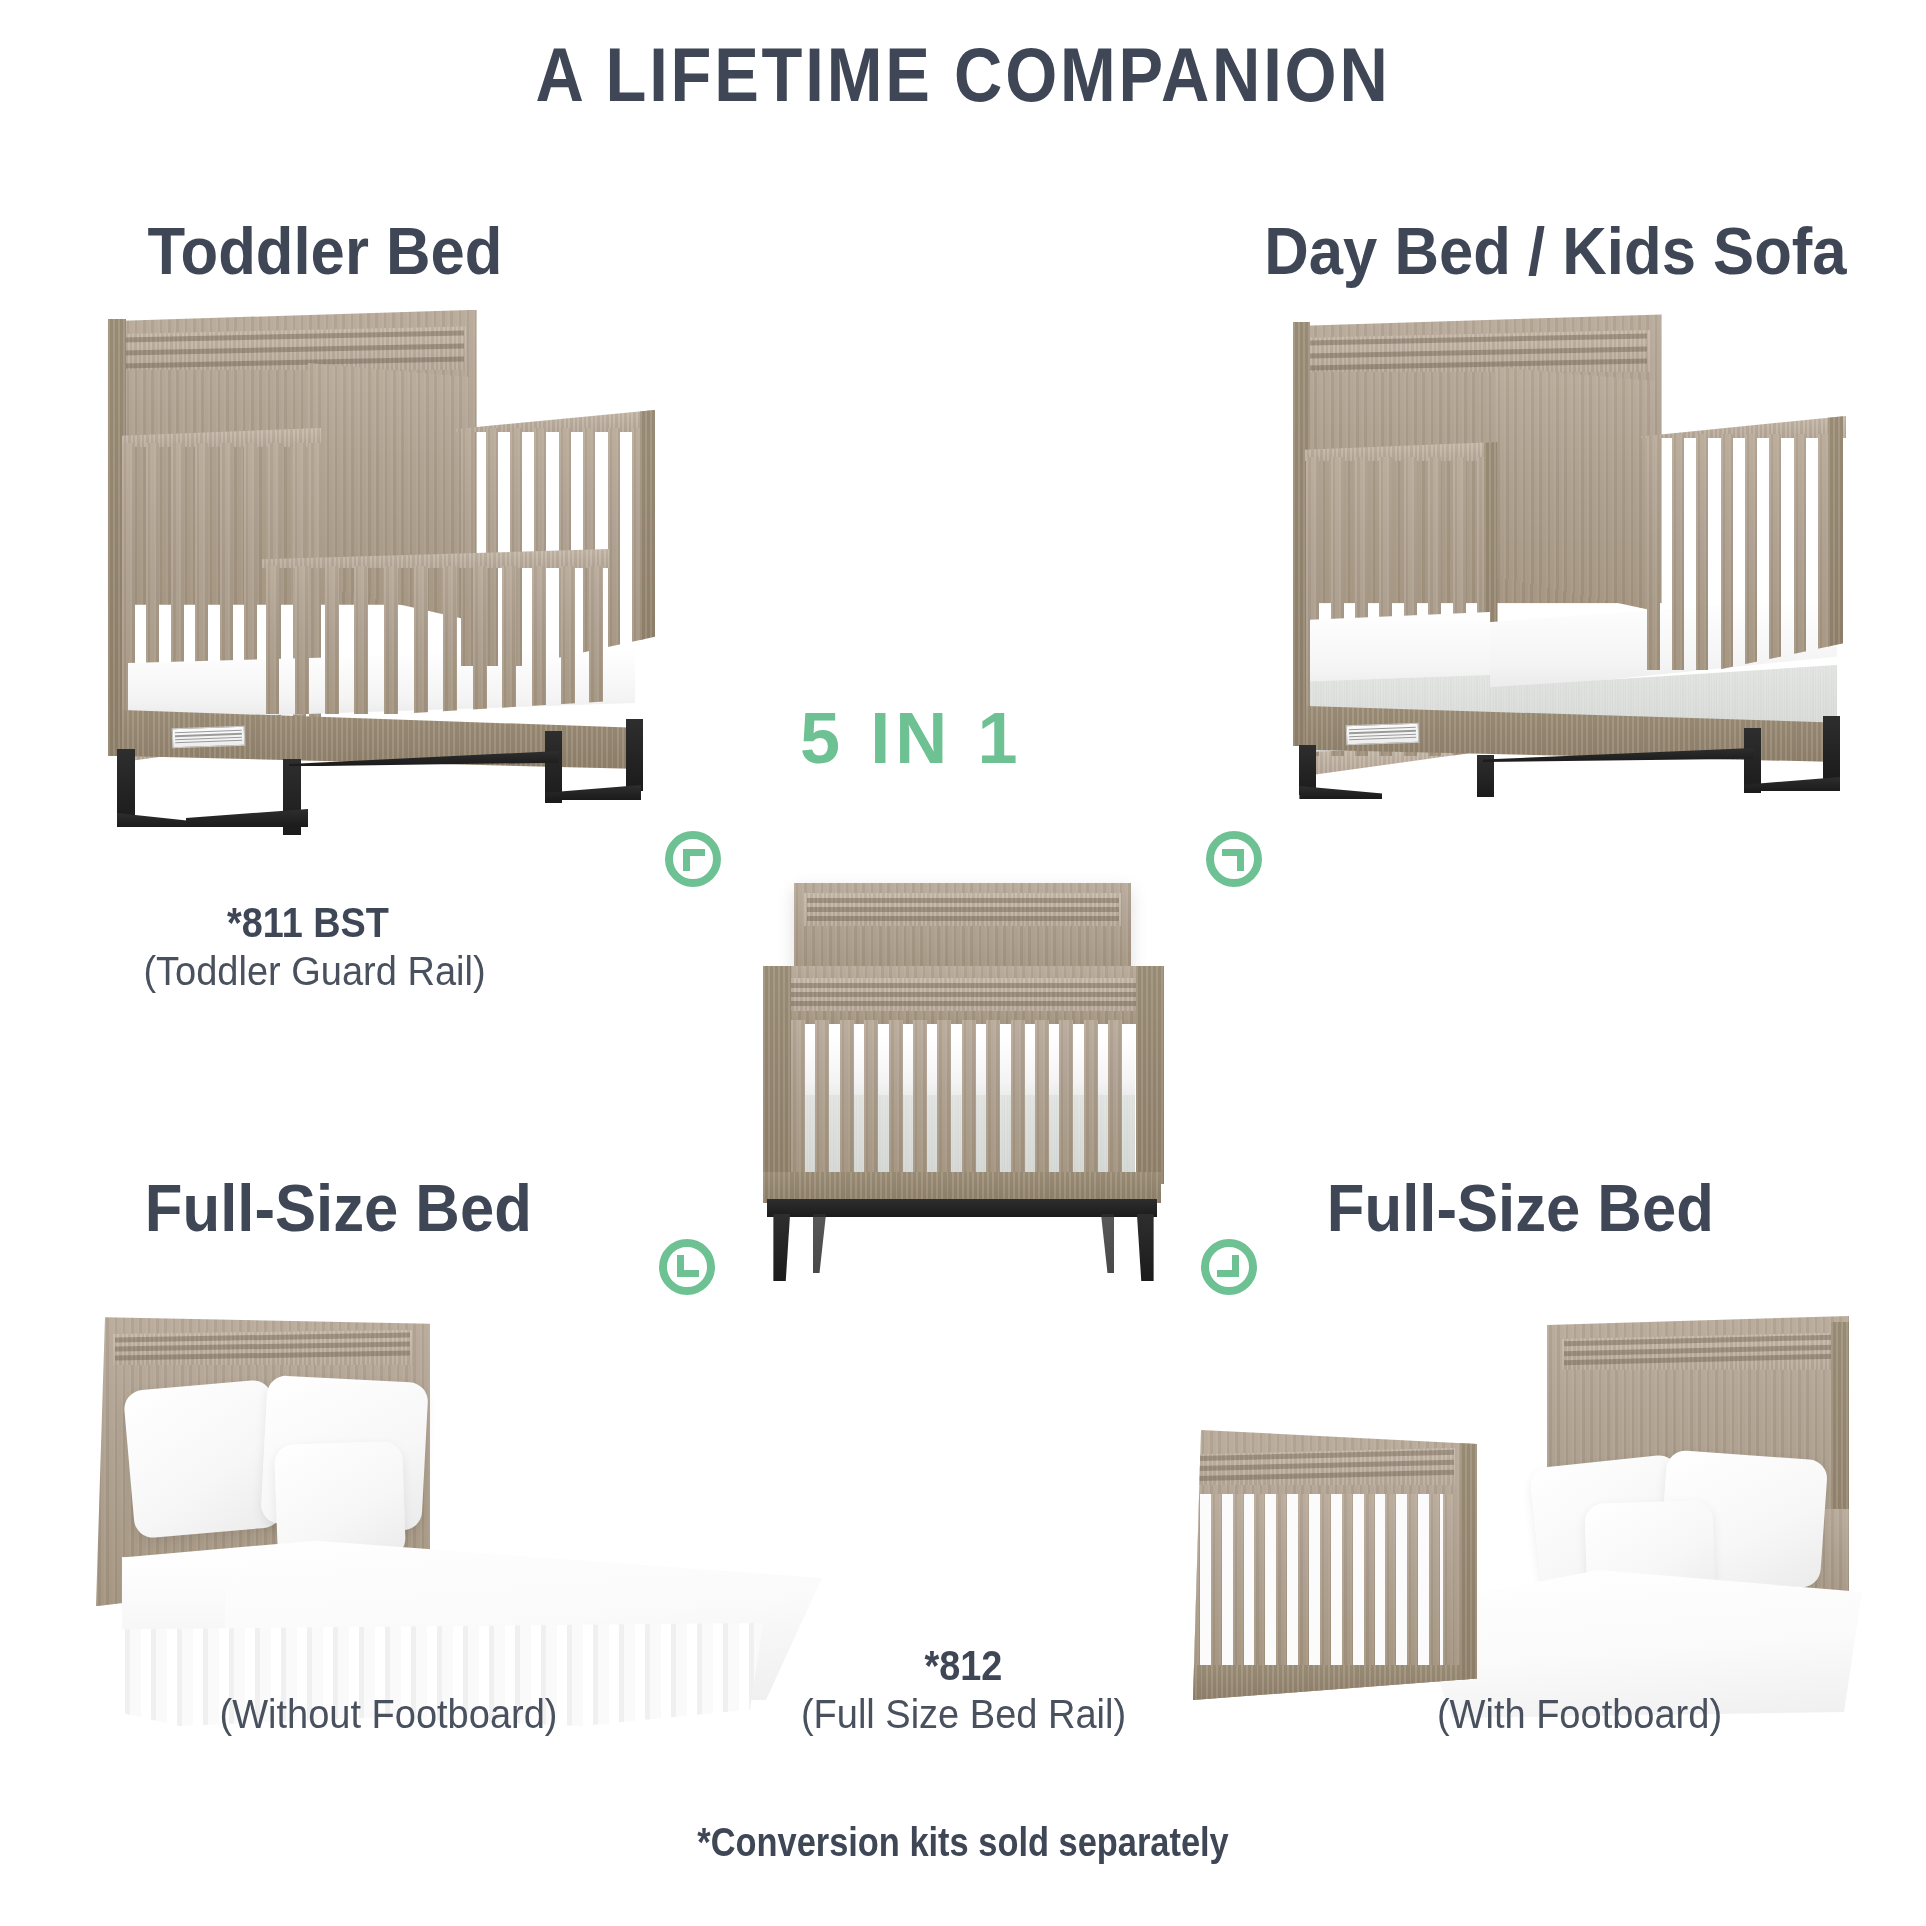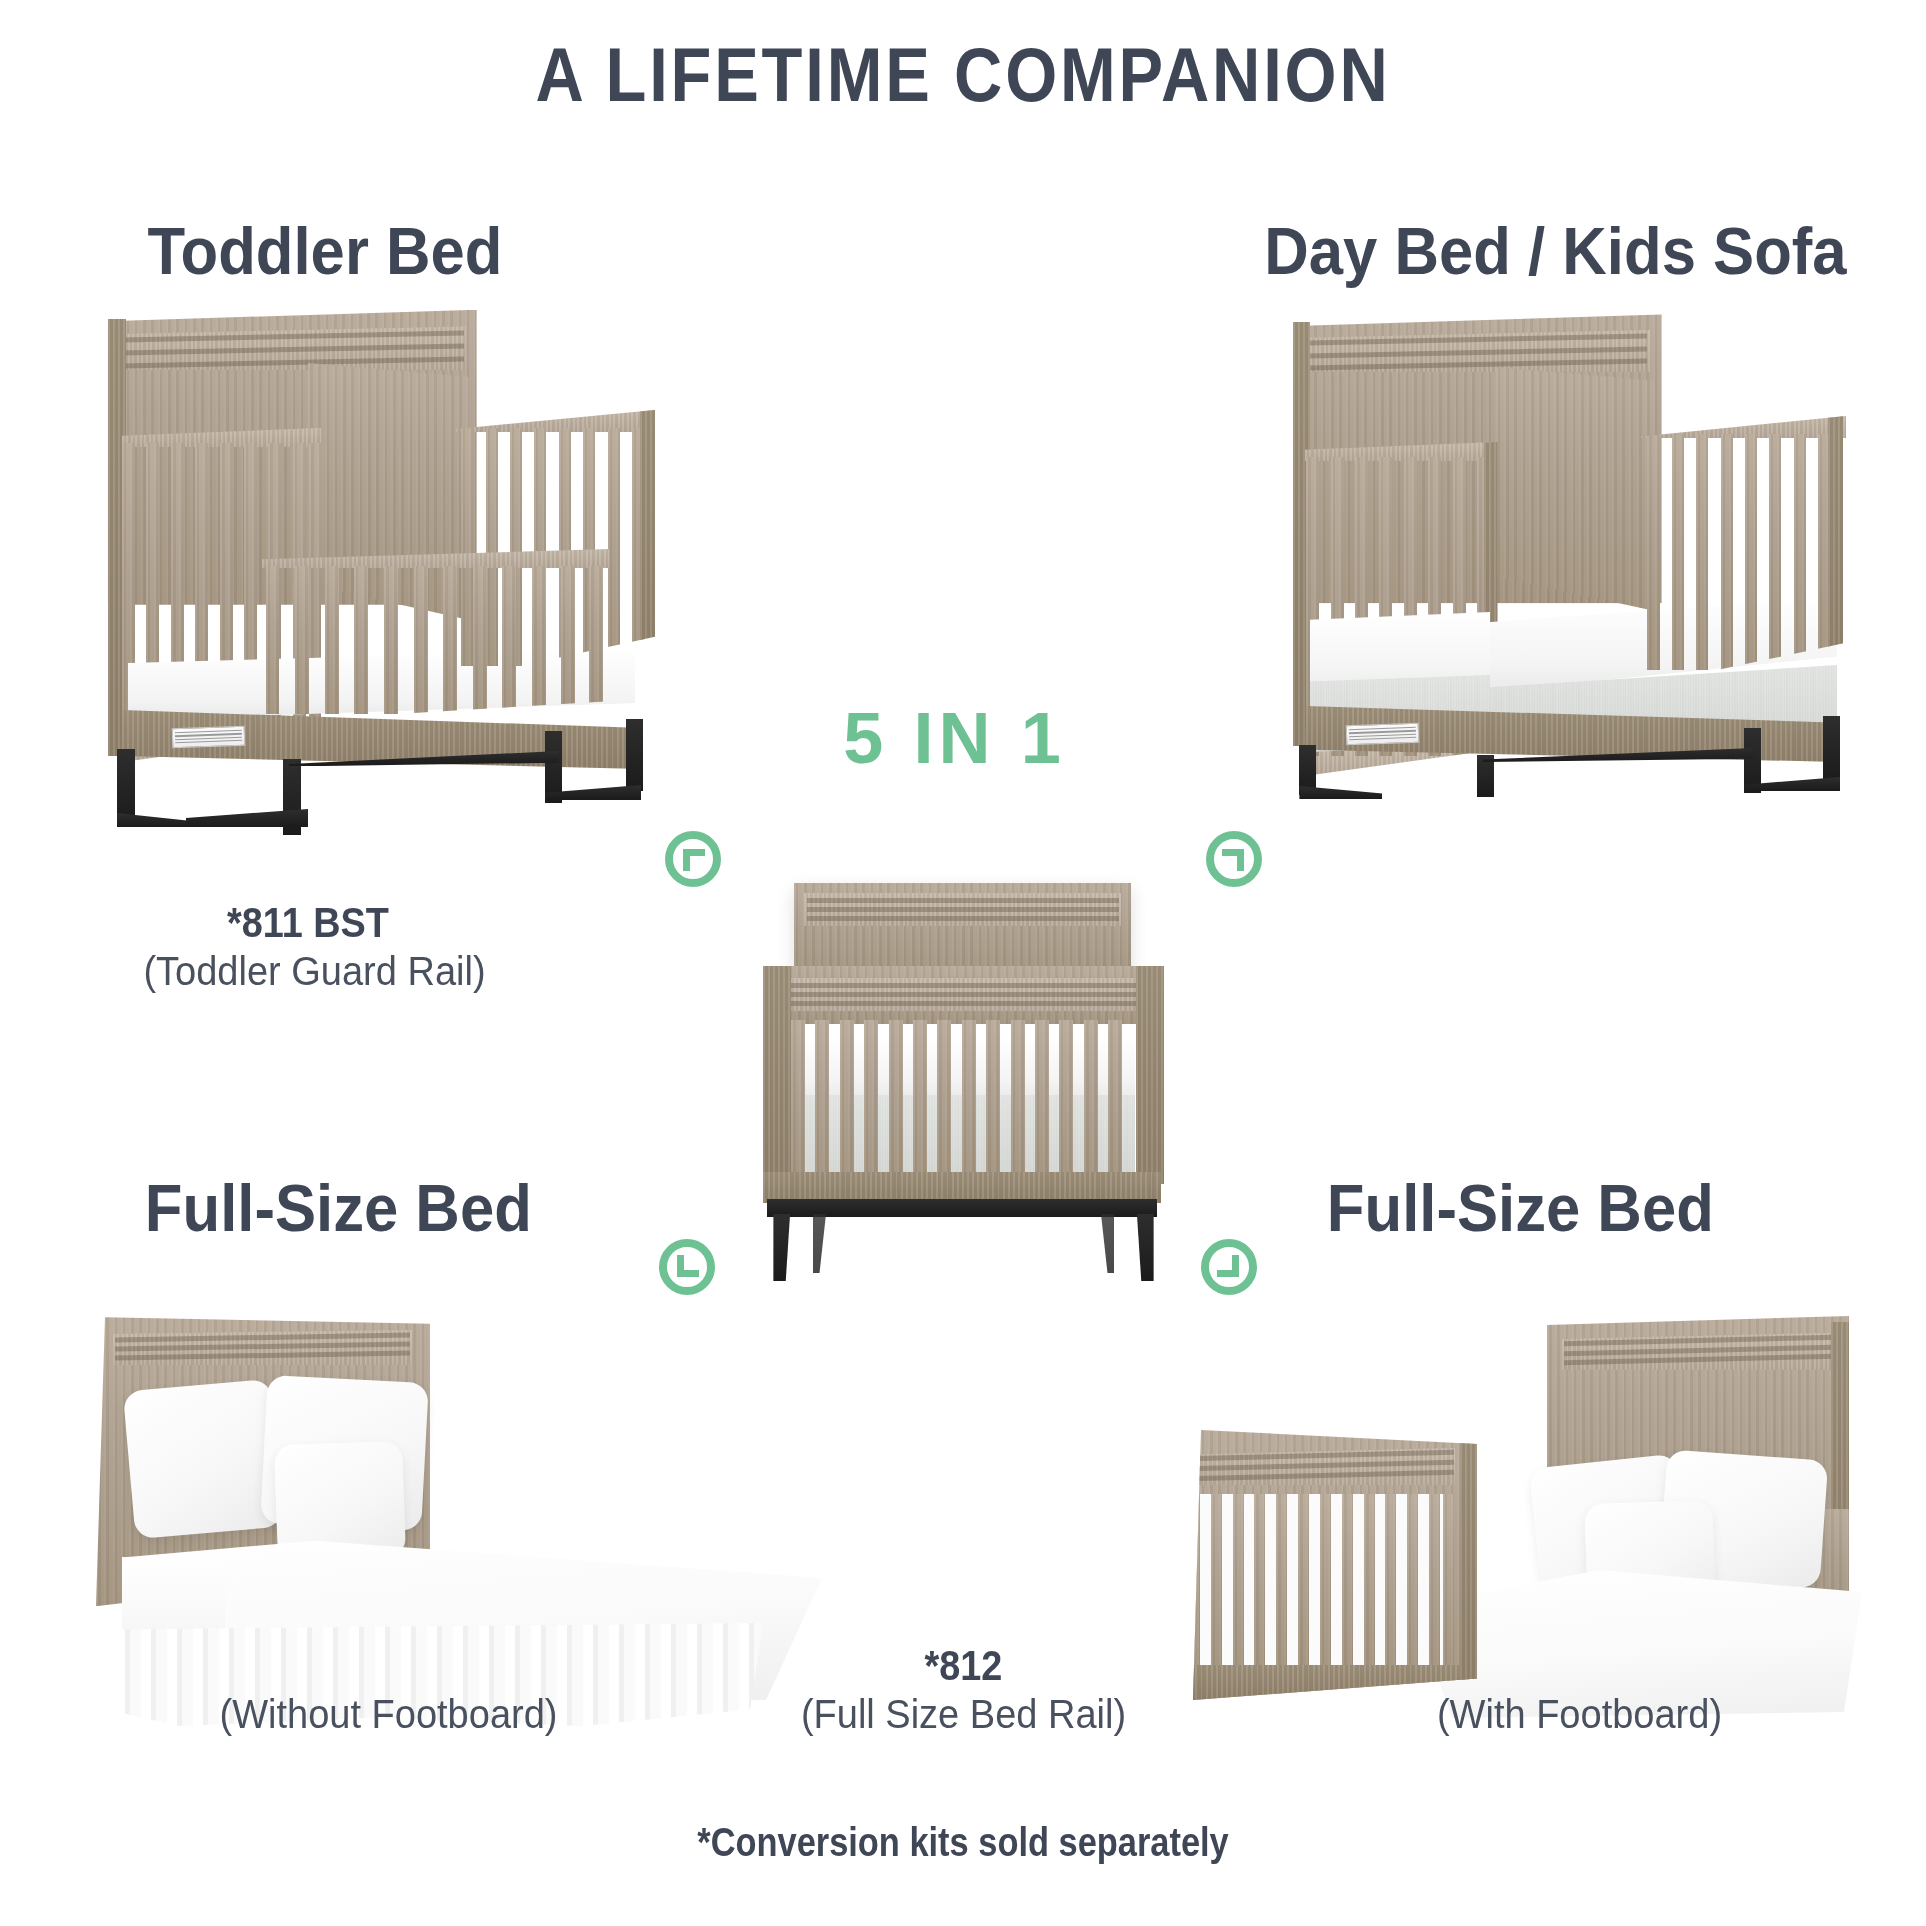--- a/index.html
+++ b/index.html
@@ -33,22 +33,21 @@
     font-size: 42px; font-weight: 700; color: #3f4756; white-space: nowrap;
     transform: scaleX(0.9);
   }
   .paren-label {
     position: absolute; text-align: center;
     font-family: "Liberation Sans Narrow", "Liberation Sans", sans-serif;
     font-size: 40px; font-weight: 300; color: #49505e; white-space: nowrap;
     transform: scaleX(0.95);
   }
   .five-in-one {
-    position: absolute; left: 762px; top: 697px; width: 385px;
-    text-align: center;
+    position: absolute; left: 800px; top: 697px; width: 385px;
     font-family: "Liberation Sans Narrow", "Liberation Sans", sans-serif;
     font-size: 72px; font-weight: 700; color: #6ec193;
     letter-spacing: 5.1px; white-space: nowrap;
   }
   .footer-note {
     position: absolute; left: 0; top: 1820px; width: 1926px;
     text-align: center;
     font-family: "Liberation Sans Narrow", "Liberation Sans", sans-serif;
     font-size: 40px; font-weight: 600; color: #3f4756; white-space: nowrap;
     transform: scaleX(0.86); transform-origin: center;

